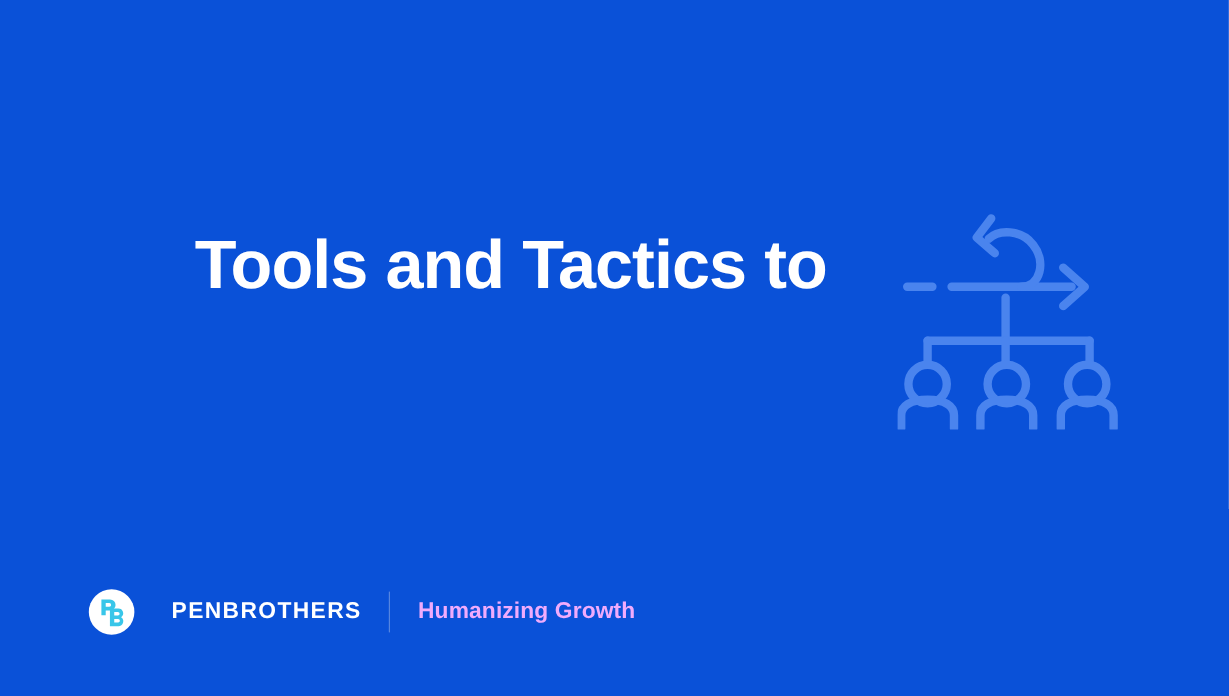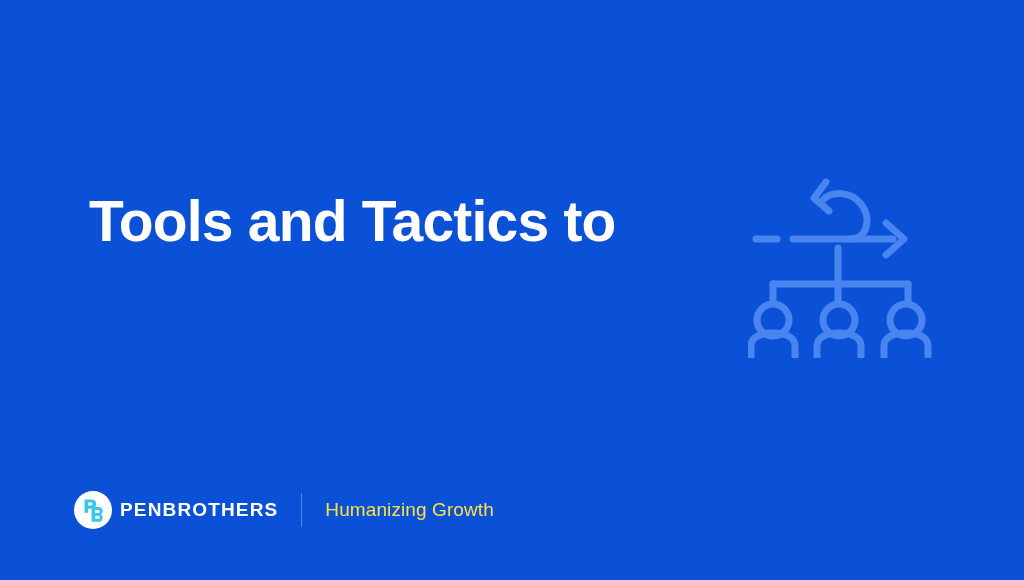--- a/index.html
+++ b/index.html
@@ -30,20 +30,21 @@
   }
   .headline-line {
     display: block;
     color: #ffffff;
     font-family: "Liberation Sans", sans-serif;
     font-size: 57px;
     font-weight: bold;
     line-height: 70px;
     letter-spacing: -0.8px;
     white-space: nowrap;
+    text-align: right;
   }
 
   
   #agile-illustration {
     position: absolute;
     left: 748px;
     top: 168px;
     width: 186px;
     height: 190px;
   }
@@ -73,43 +74,43 @@
   }
   #logo-mark svg {
     position: absolute;
     left: 0;
     top: 0;
     width: 38px;
     height: 38px;
   }
 
   #wordmark {
-    margin-left: 8px;
+    margin-left: 31px;
     color: #ffffff;
     font-family: "Liberation Sans", sans-serif;
     font-size: 19px;
     font-weight: bold;
     letter-spacing: 1.15px;
     white-space: nowrap;
   }
 
   #brand-divider {
     width: 1px;
     height: 34px;
     background: #5585e0;
     margin-left: 23px;
     margin-right: 23px;
     flex: 0 0 auto;
   }
 
   #tagline {
-    color: #fde047;
+    color: #f0abfc;
     font-family: "Liberation Sans", sans-serif;
     font-size: 19px;
-    font-weight: normal;
+    font-weight: bold;
     letter-spacing: 0.1px;
     white-space: nowrap;
   }
 </style>
 </head>
 <body>
 
 <div id="slide">
 
   <div id="headline">

